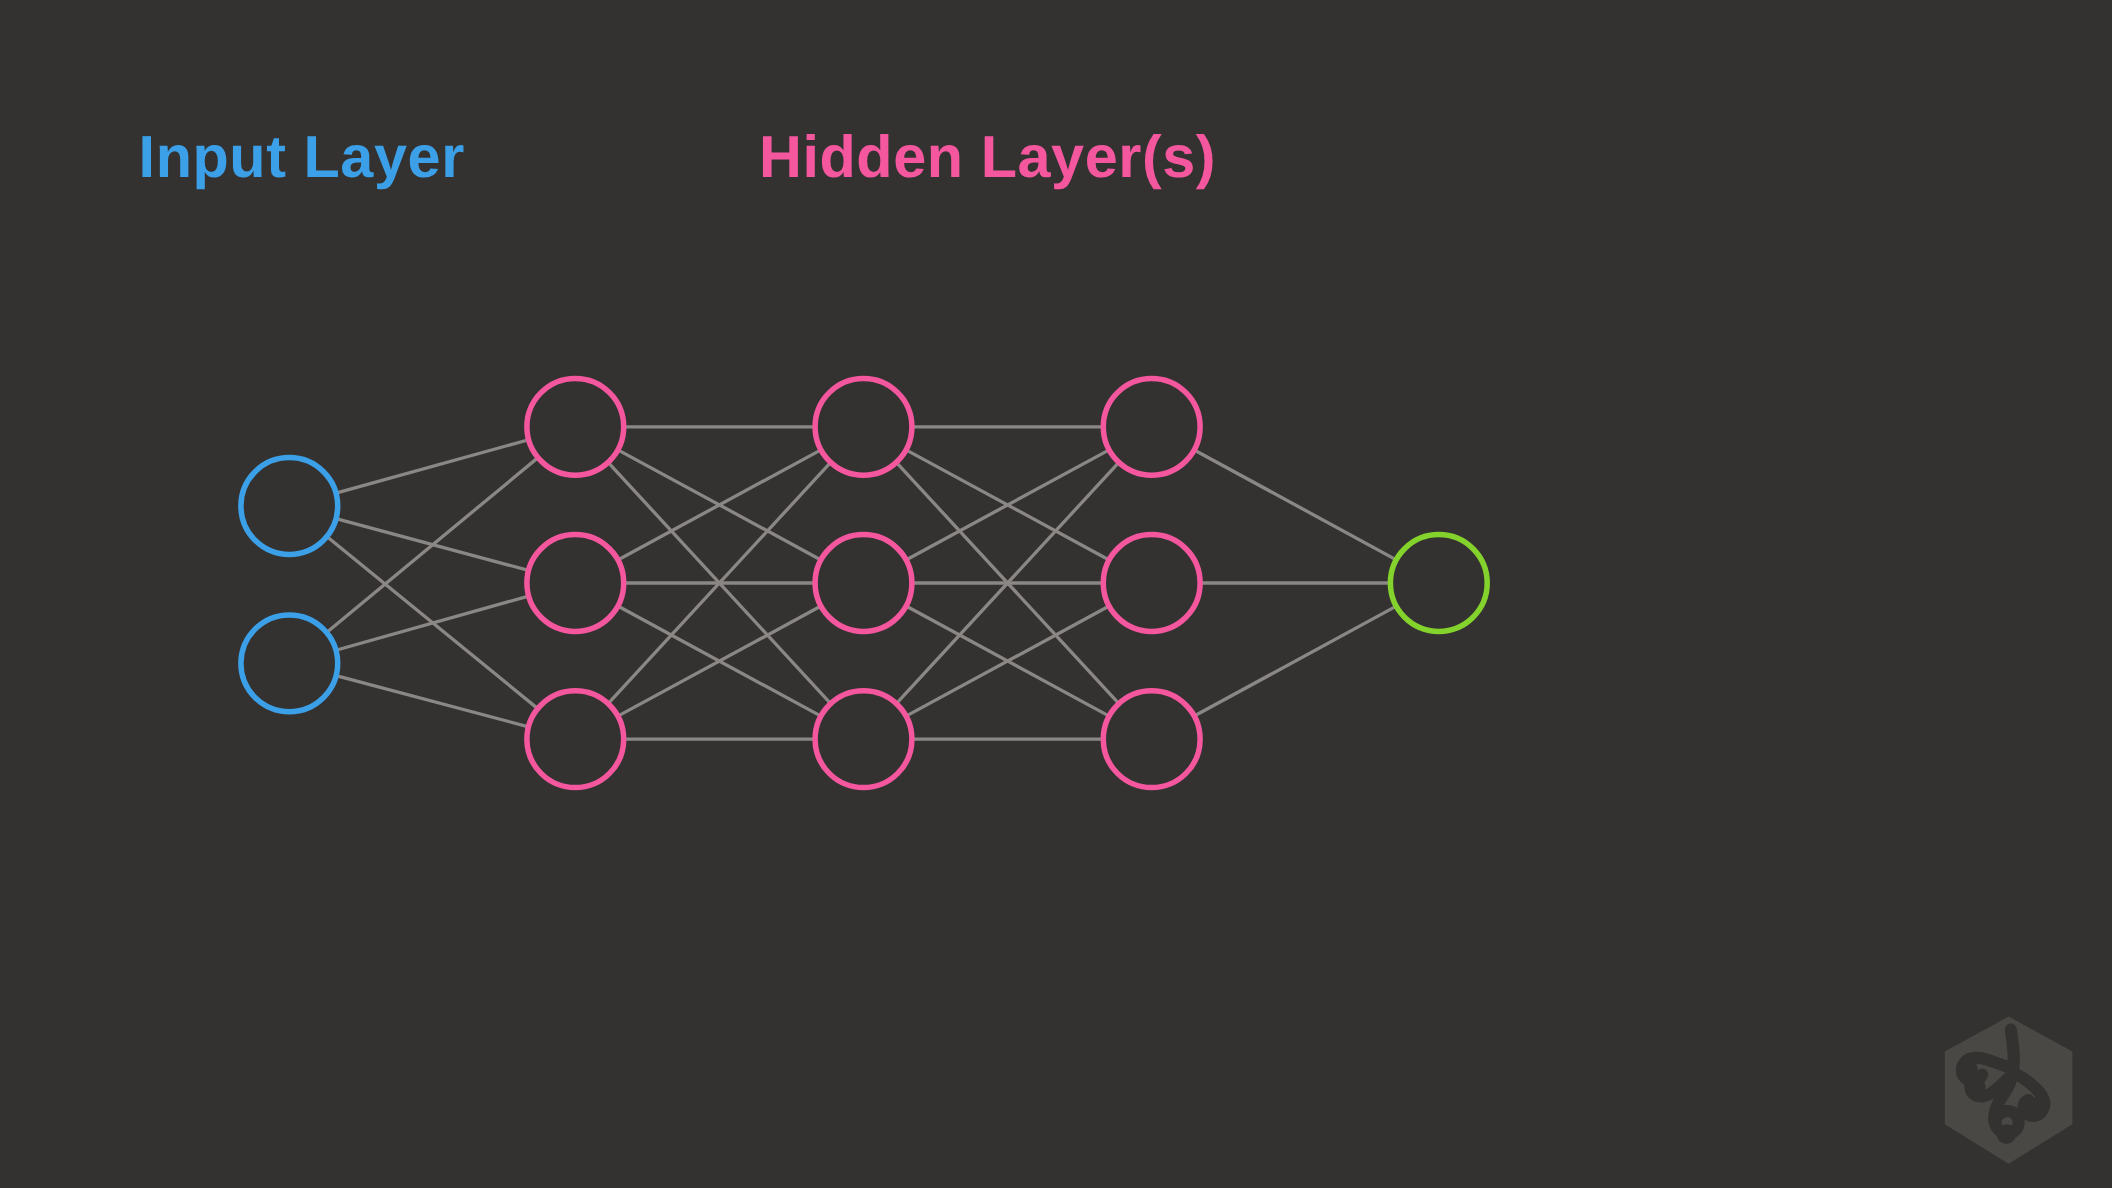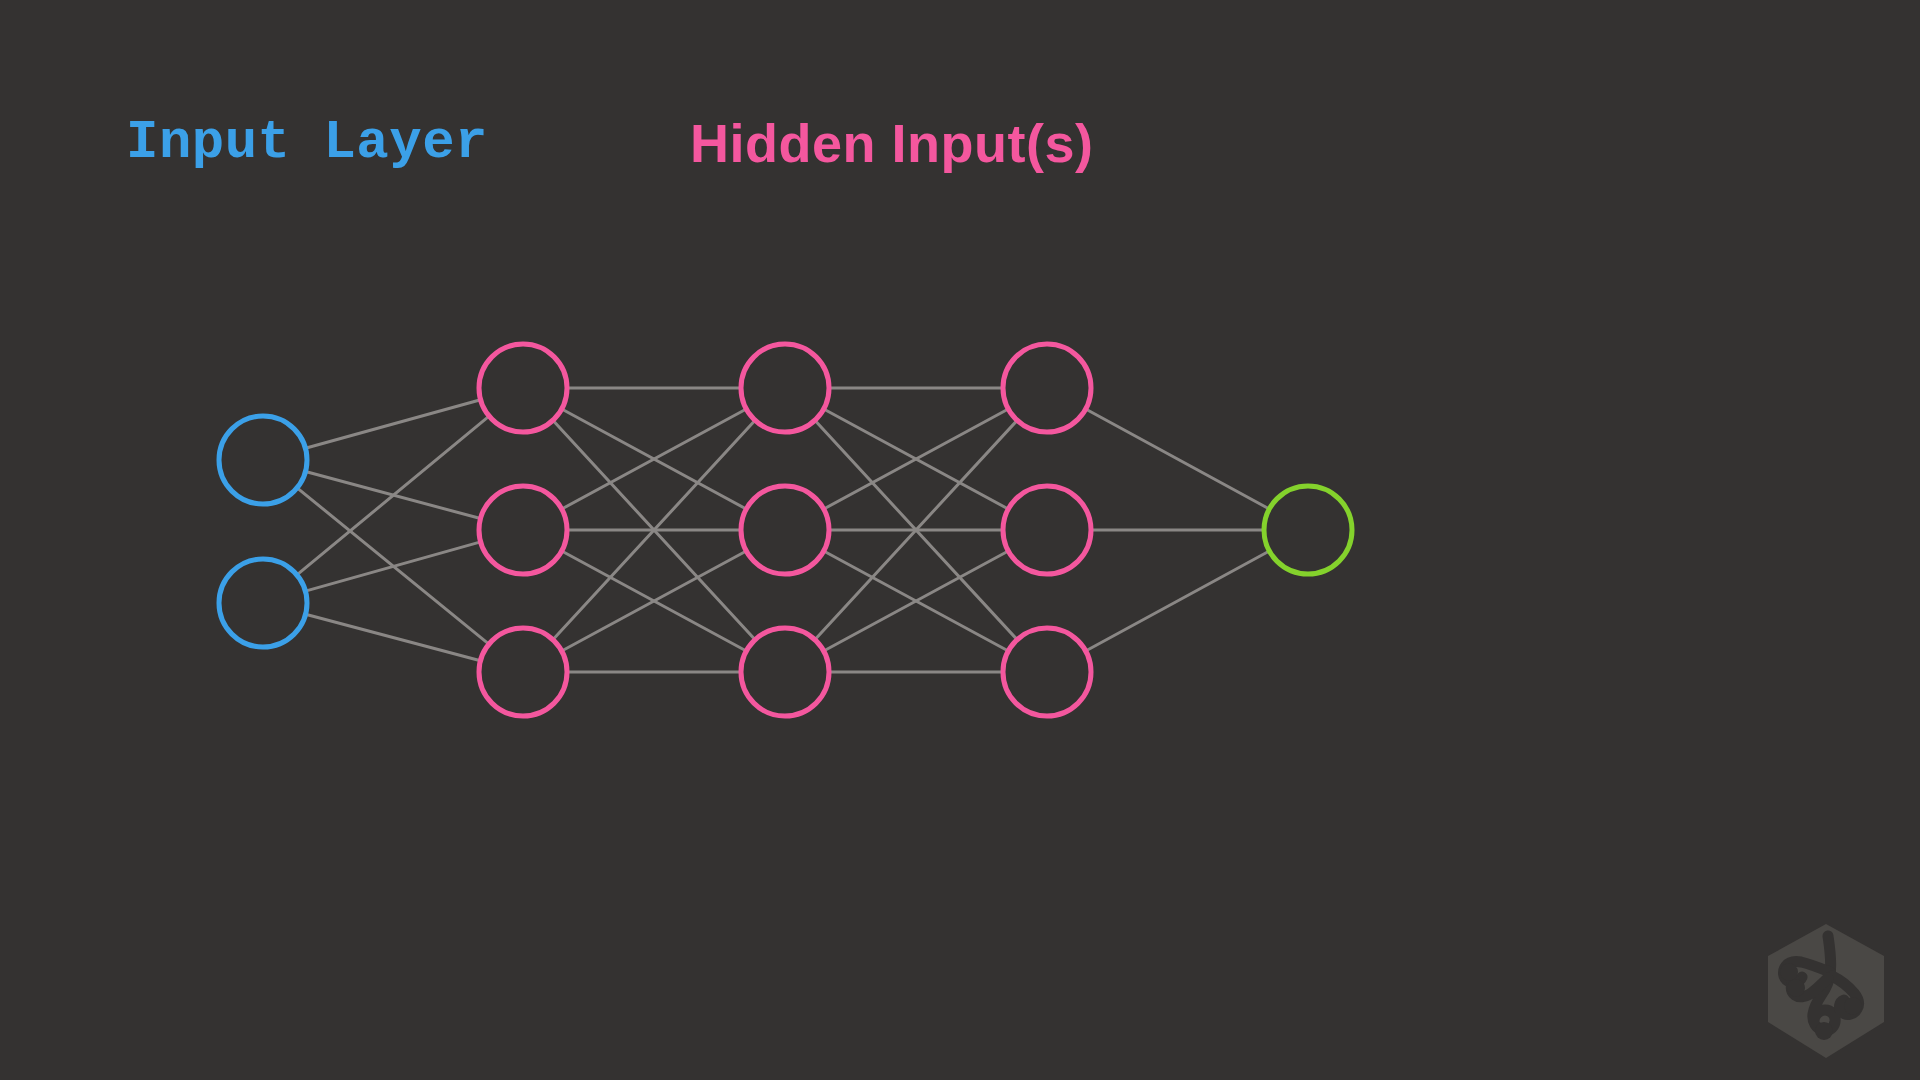--- a/index.html
+++ b/index.html
@@ -22,21 +22,21 @@
   }
   .layer-label {
     position: absolute;
     font-weight: bold;
     font-size: 54px;
     letter-spacing: 0.5px;
     white-space: nowrap;
     line-height: 1;
     user-select: none;
   }
-  #label-input    { left: 126px;  top: 116px; color: #3BA0E8; font-family: Liberation Mono, monospace; }
+  #label-input    { left: 126px;  top: 116px; color: #3BA0E8; }
   #label-hidden   { left: 690px;  top: 116px; color: #F4579E; }
   #label-output   { left: 1382px; top: 116px; color: #84D22C; }
 
   #net-svg {
     position: absolute;
     left: 0;
     top: 0;
     width: 1920px;
     height: 1080px;
   }
@@ -95,21 +95,21 @@
         <circle cx="785" cy="672" r="44" fill="none" stroke="#F4579E" stroke-width="5"></circle>
         <circle cx="1047" cy="388" r="44" fill="none" stroke="#F4579E" stroke-width="5"></circle>
         <circle cx="1047" cy="530" r="44" fill="none" stroke="#F4579E" stroke-width="5"></circle>
         <circle cx="1047" cy="672" r="44" fill="none" stroke="#F4579E" stroke-width="5"></circle>
         <circle cx="1308" cy="530" r="44" fill="none" stroke="#84D22C" stroke-width="5"></circle>
       </g>
   </svg>
 
   <div class="layer-label" id="label-input">Input Layer</div>
 
-  <div class="layer-label" id="label-hidden">Hidden Input(s)</div>
+  <div class="layer-label" id="label-hidden">Hidden Layer(s)</div>
 
 
   <svg id="watermark" viewBox="0 0 140 150">
     <path d="M70 6 L128 38 L128 104 L70 140 L12 104 L12 38 Z" fill="#4A4845"></path>
     <g fill="#343231">
       <path d="M72 18 C74 32 76 44 74 56 C73 64 70 70 66 76 C62 82 58 88 57 96
                C56 104 60 110 66 112 C72 114 78 110 79 104 C80 97 75 92 69 92
                C63 92 58 97 58 103" fill="none" stroke="#343231" stroke-width="11" stroke-linecap="round"></path>
       <path d="M74 54 C64 50 54 46 45 44 C39 43 33 44 30 48 C26 53 27 60 32 63
                C37 66 44 64 46 59" fill="none" stroke="#343231" stroke-width="11" stroke-linecap="round"></path>

